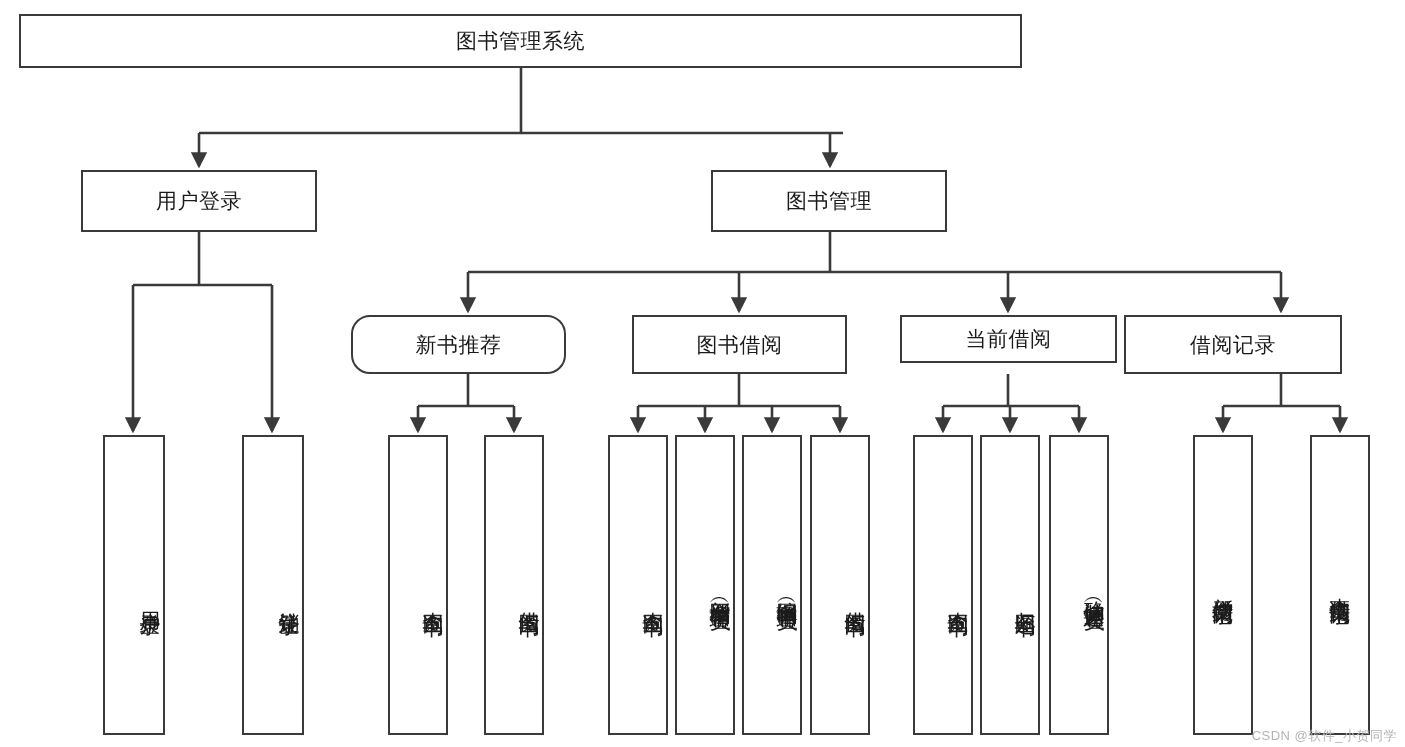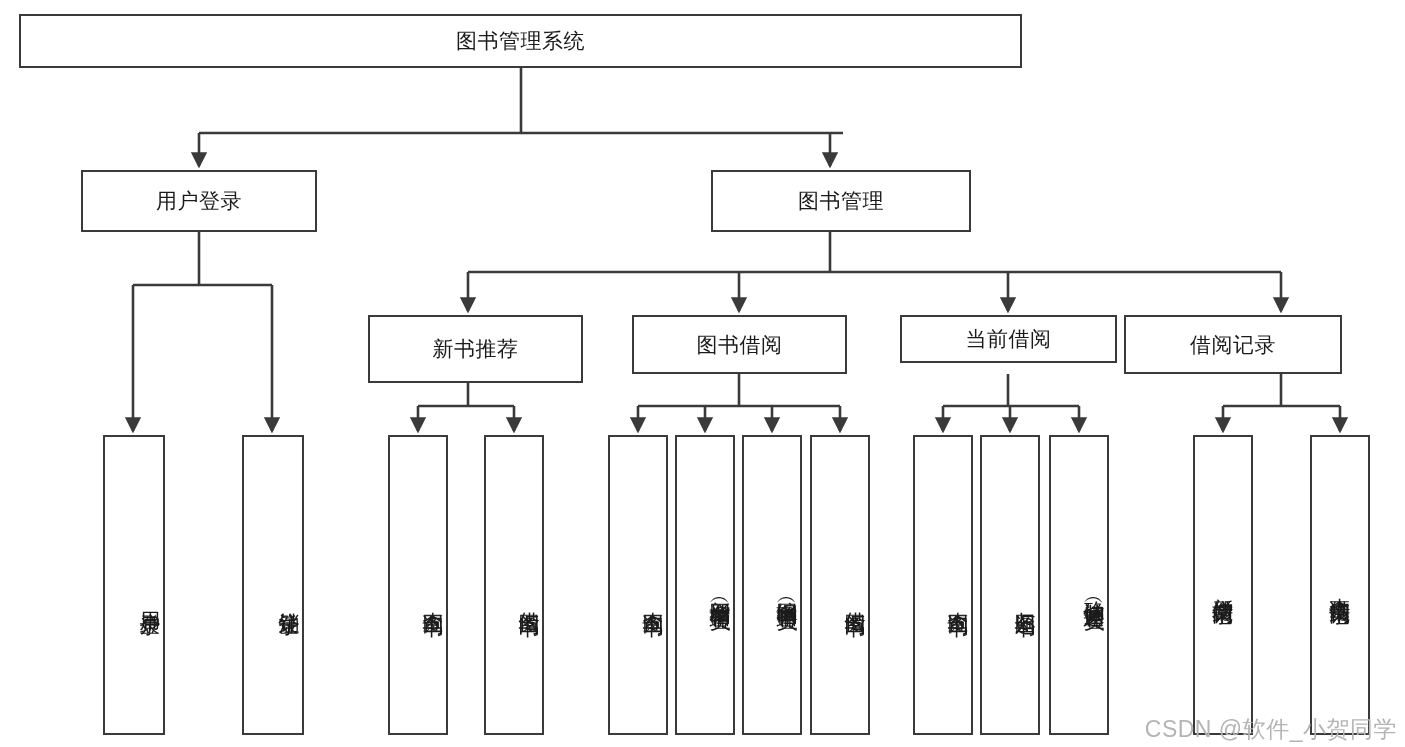--- a/index.html
+++ b/index.html
@@ -58,21 +58,21 @@
     padding-top: 0;
   }
   .label-h, .label-v {
     display: block;
     white-space: nowrap;
   }
   #watermark {
     position: absolute;
     right: 8px;
     bottom: 2px;
-    font-size: 23px;
+    font-size: 13px;
     color: #b4b4b4;
     letter-spacing: 0.5px;
     z-index: 5;
     white-space: nowrap;
   }
 </style>
 </head>
 <body>
 
 <div id="canvas">
@@ -128,25 +128,25 @@
   </svg>
 
   <div class="node h" style="left:19px; top:14px; width:1003px; height:54px;">
     <span class="label-h">图书管理系统</span>
   </div>
 
   <div class="node h" style="left:81px; top:170px; width:236px; height:62px;">
     <span class="label-h">用户登录</span>
   </div>
 
-  <div class="node h" style="left:711px; top:170px; width:260px; height:62px;">
+  <div class="node h" style="left:711px; top:170px; width:236px; height:62px;">
     <span class="label-h">图书管理</span>
   </div>
 
-  <div class="node h" style="left:368px; top:315px; width:215px; height:68px;">
+  <div class="node h" style="left:351px; top:315px; width:215px; height:59px;border-radius:19px;">
     <span class="label-h">新书推荐</span>
   </div>
 
   <div class="node h" style="left:632px; top:315px; width:215px; height:59px;">
     <span class="label-h">图书借阅</span>
   </div>
 
   <div class="node h" style="left:900px; top:315px; width:217px; height:48px;">
     <span class="label-h">当前借阅</span>
   </div>

